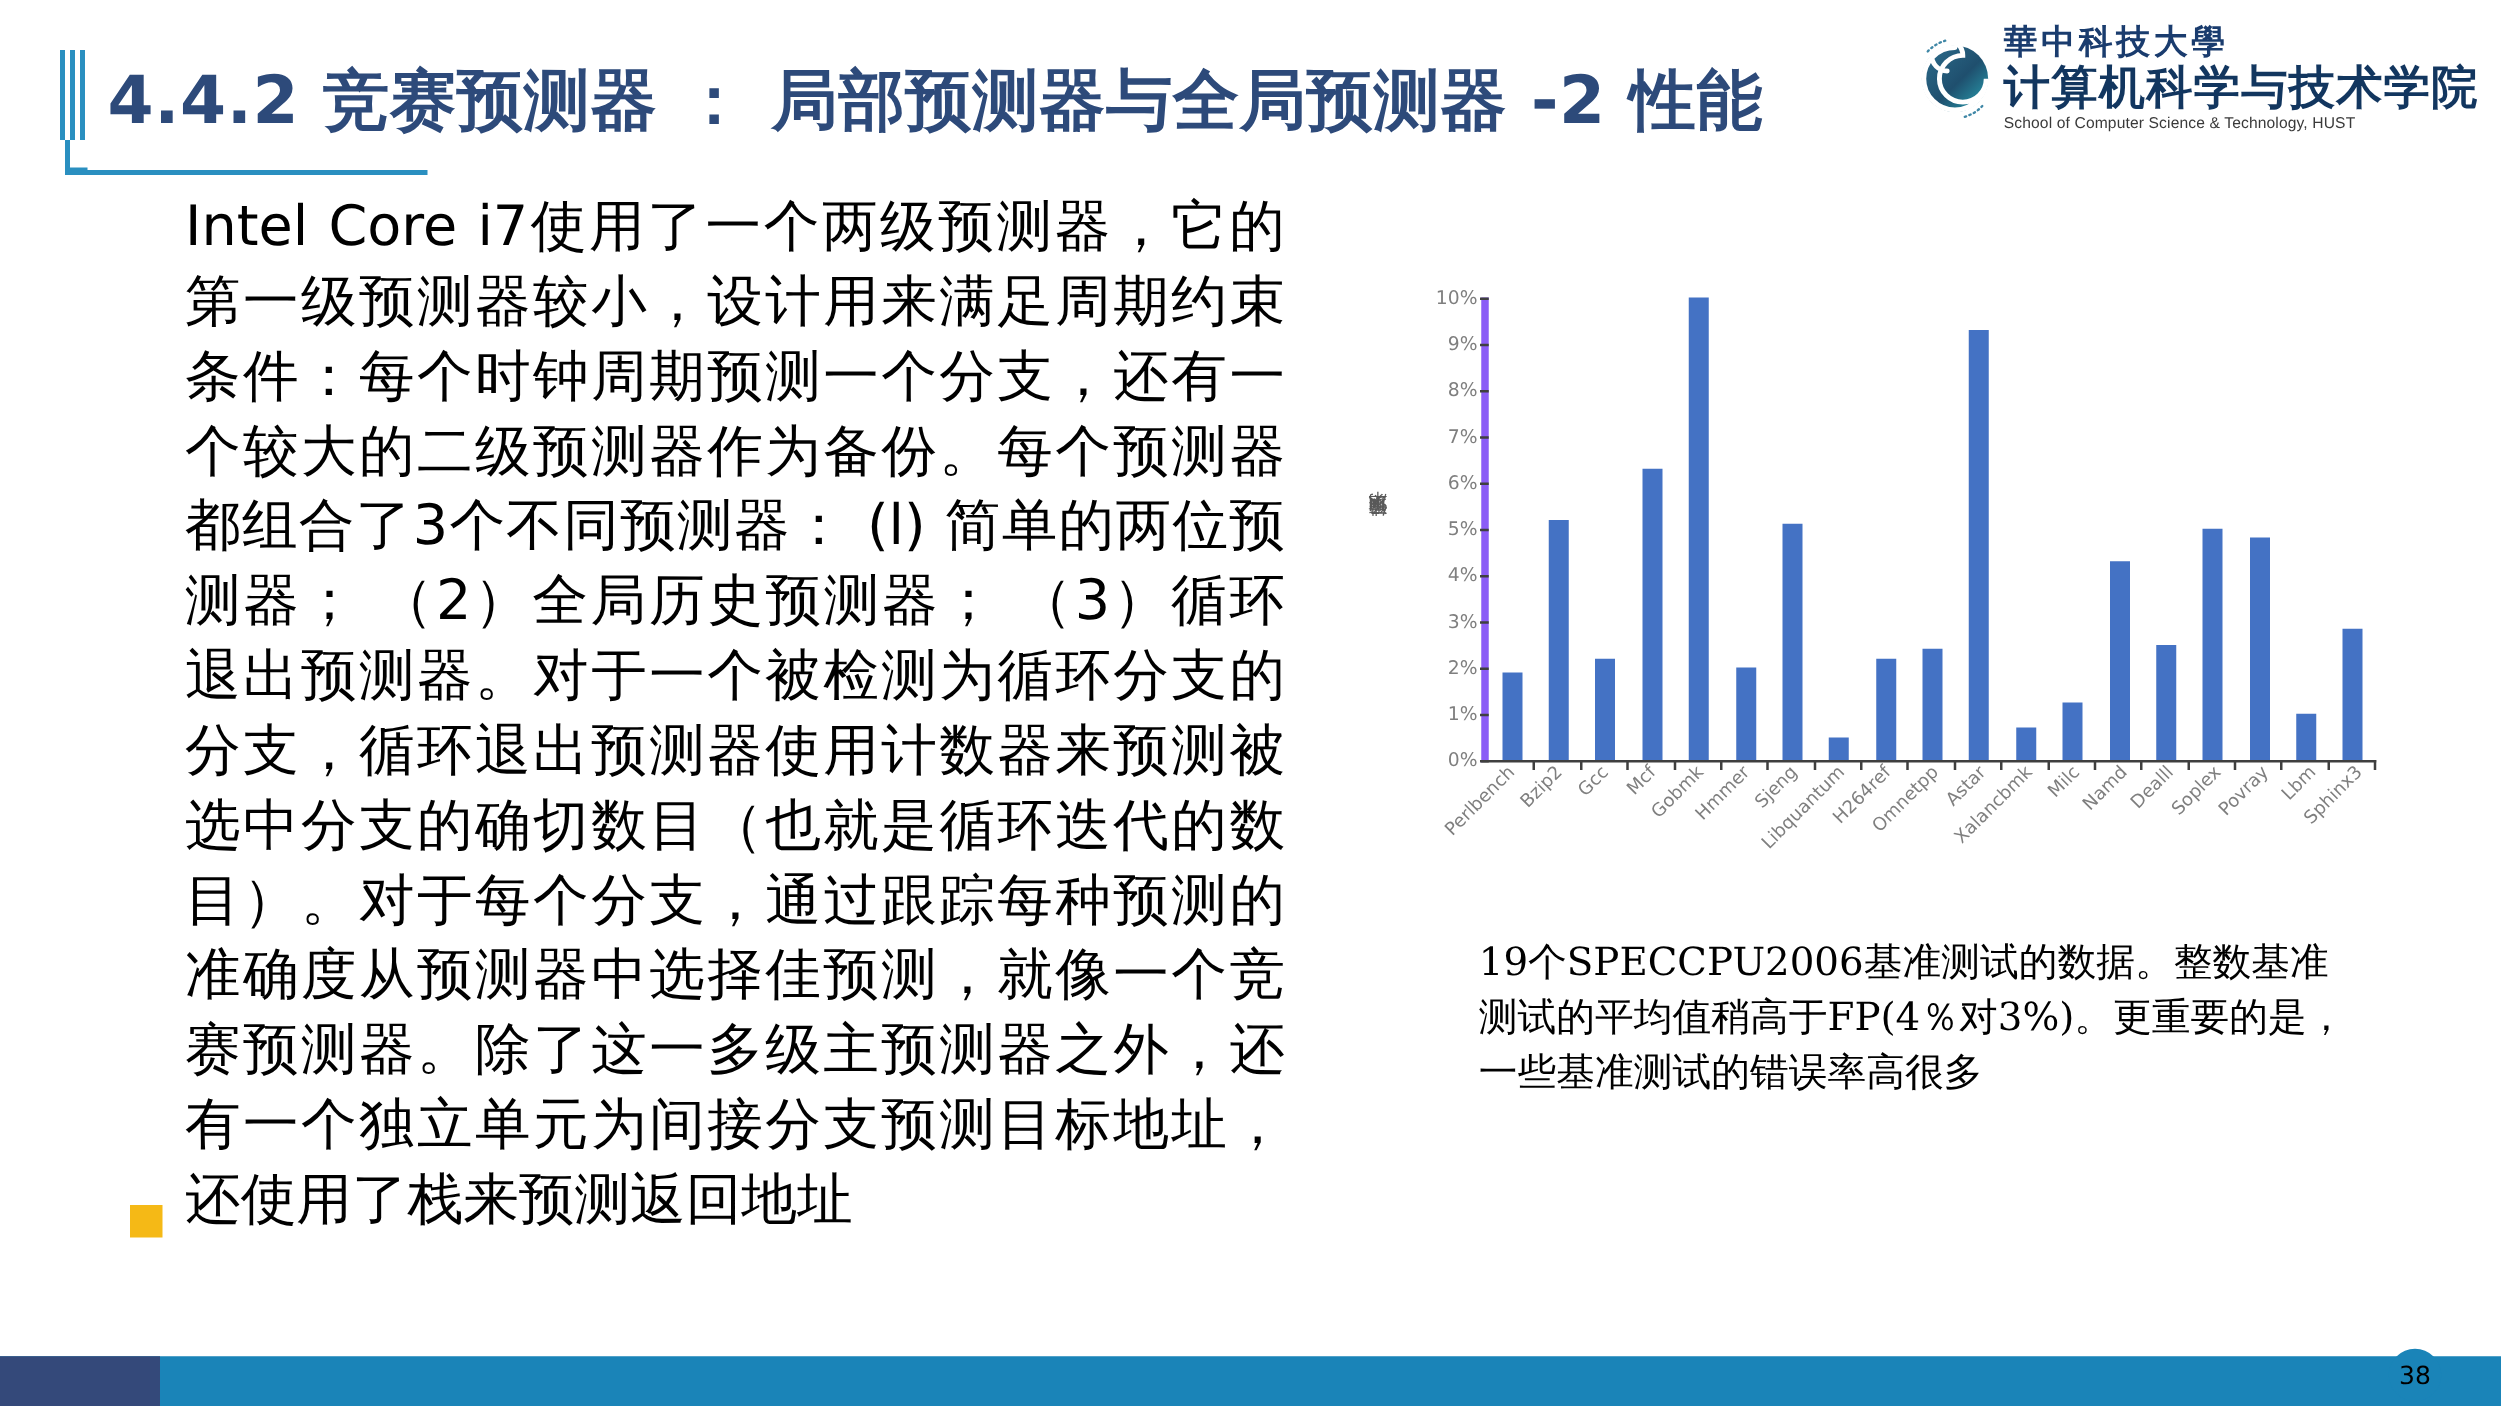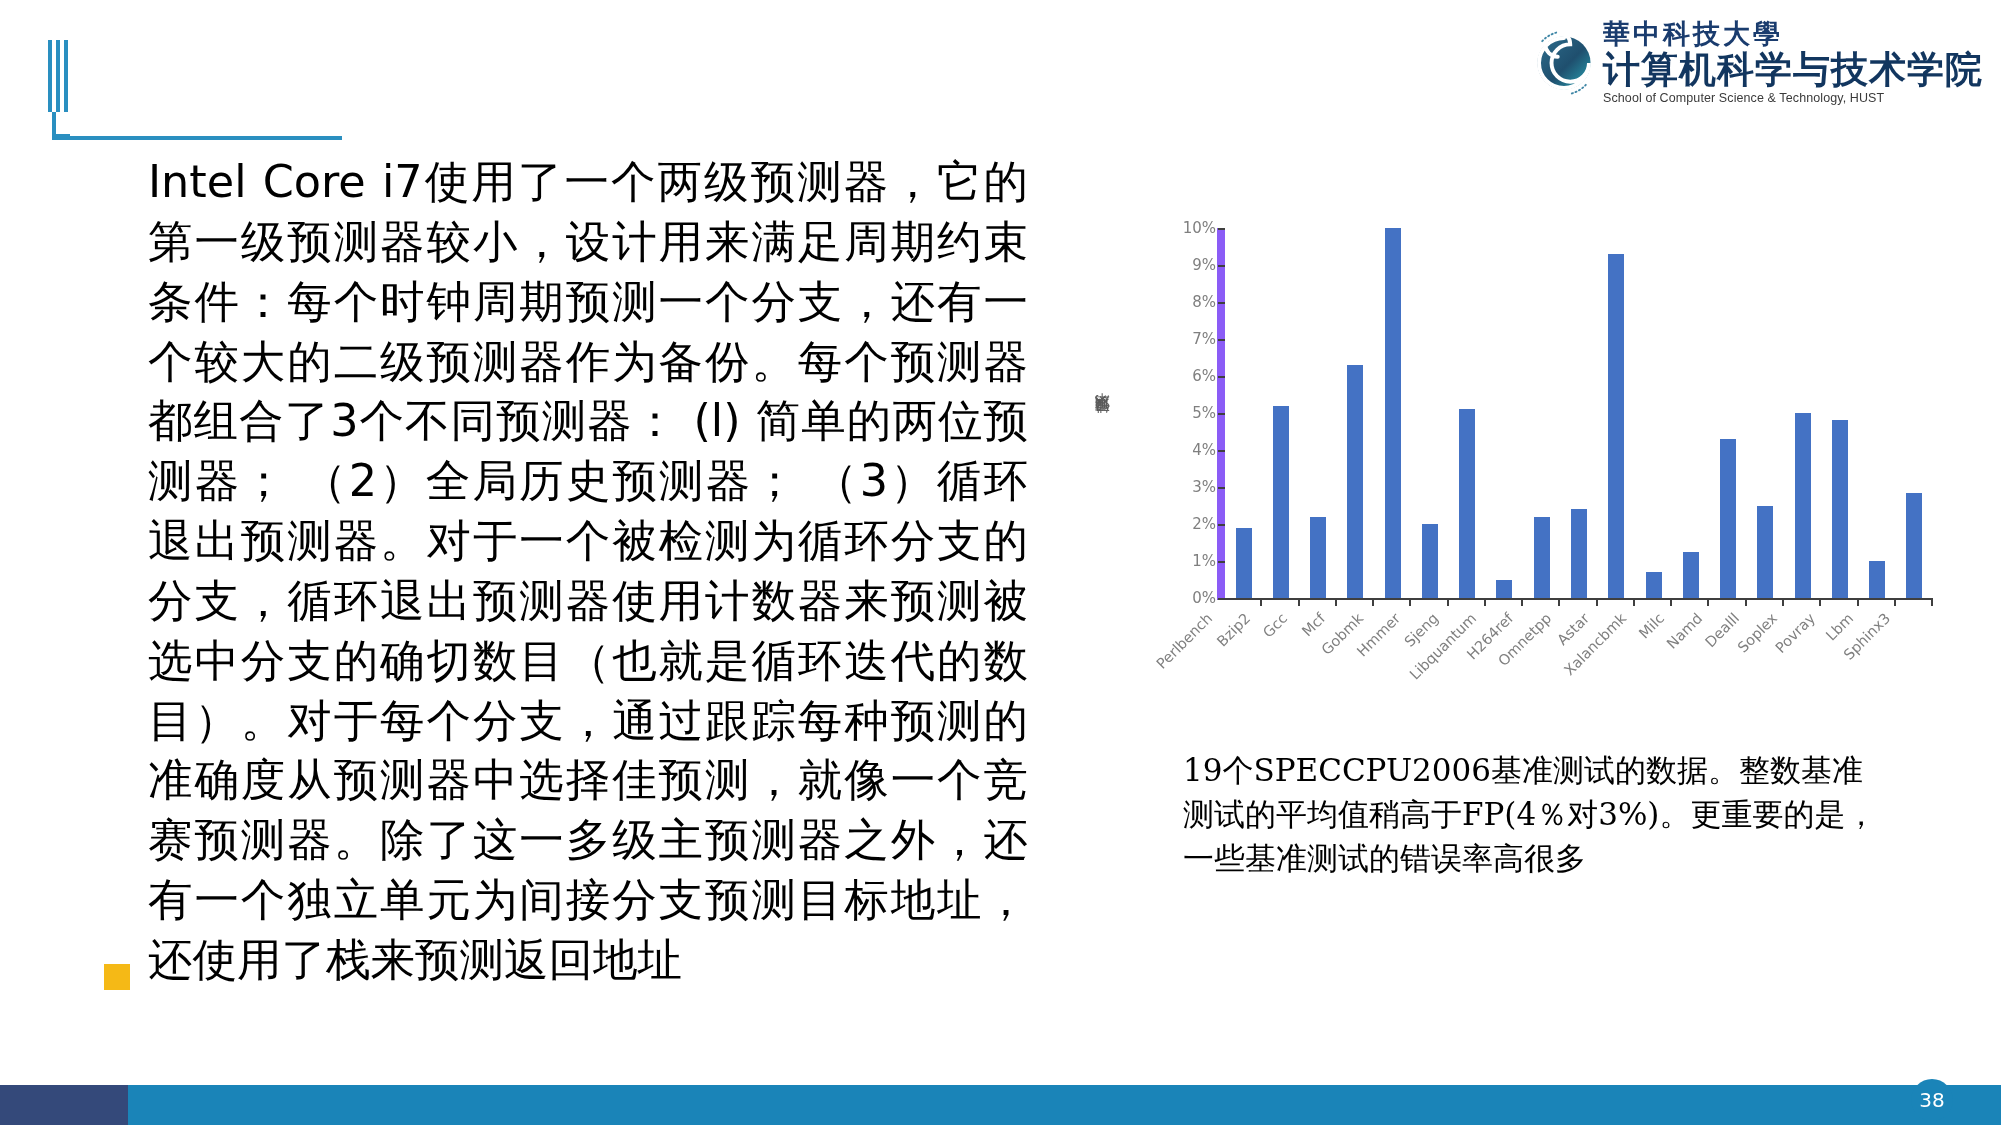--- a/index.html
+++ b/index.html
@@ -67,25 +67,24 @@
   
   .chart-wrap { position: absolute; left: 1093px; top: 190px; width: 830px; height: 530px; }
   .chart-ylabel {
     position: absolute; left: 0px; top: 230px;
     font-size: 15px; color: #595959;
     writing-mode: vertical-rl; transform: rotate(180deg);
     letter-spacing: 1px;
     font-family: "DejaVu Sans", sans-serif;
   }
   .chart-plot {
-    position: absolute; left: 92px; top: 38px;
+    position: absolute; left: 92px; top: 48px;
     width: 716px; height: 372px;
-    border-left: 8px solid #8b5cf6;
+    border-left: 6px solid #8b5cf6;
     border-bottom: 2px solid #3f3f3f;
-    margin-left: 32px;
   }
   .ytick {
     position: absolute; right: 100%; transform: translateY(-50%);
     font-size: 15px; color: #7f7f7f; padding-right: 9px; white-space: nowrap;
     font-family: "DejaVu Sans", sans-serif;
   }
   .ytick-mark { position: absolute; left: -7px; width: 7px; height: 0; border-top: 2px solid #3f3f3f; }
   .bars { position: absolute; left: 0; bottom: 0; width: 100%; height: 100%; display: flex; align-items: flex-end; }
   .bar-cell { flex: 1 1 0; display: flex; justify-content: center; align-items: flex-end; height: 100%; position: relative; }
   .bar { width: 16px; background: #4472c4; }
@@ -110,40 +109,41 @@
     font-family: "DejaVu Serif", "Liberation Serif", serif;
   }
 
   
   .footer-bar { position: absolute; left: 0; bottom: 0; width: 2001px; height: 40px; background: #1a84b8; }
   .footer-accent { position: absolute; left: 0; bottom: 0; width: 128px; height: 40px; background: #34497a; }
   .footer-divider { position: absolute; left: 0; bottom: 40px; width: 2001px; height: 3px; background: #ffffff; }
   .page-badge {
     position: absolute; right: 48px; bottom: 4px;
     width: 42px; height: 42px; border-radius: 50%;
-    background: #1a84b8; color: #ffffff;
+    background: #1a84b8; color: #000000;
     display: flex; align-items: center; justify-content: center;
     font-size: 20px;
     font-family: "DejaVu Sans", sans-serif;
     text-align: center;
   }
 </style>
 </head>
 <body>
 
 <div class="slide">
 
   <div class="title-bar">
     <div class="title-rule-group">
         <i></i>
         <i></i>
         <i></i>
       </div>
     <div class="title-underline-stub"></div>
     <div class="title-underline"></div>
+    <div class="slide-title">4.4.2 竞赛预测器 ： 局部预测器与全局预测器 -2 性能</div>
   </div>
 
   <div class="logo">
     <div class="logo-mark">
       <svg viewBox="0 0 100 100" width="78" height="78" aria-hidden="true">
         <defs>
           <linearGradient id="g1" x1="0" y1="0" x2="1" y2="1">
             <stop offset="0%" stop-color="#2e6f8e"></stop>
             <stop offset="55%" stop-color="#1f4f6e"></stop>
             <stop offset="100%" stop-color="#2aa9b8"></stop>

